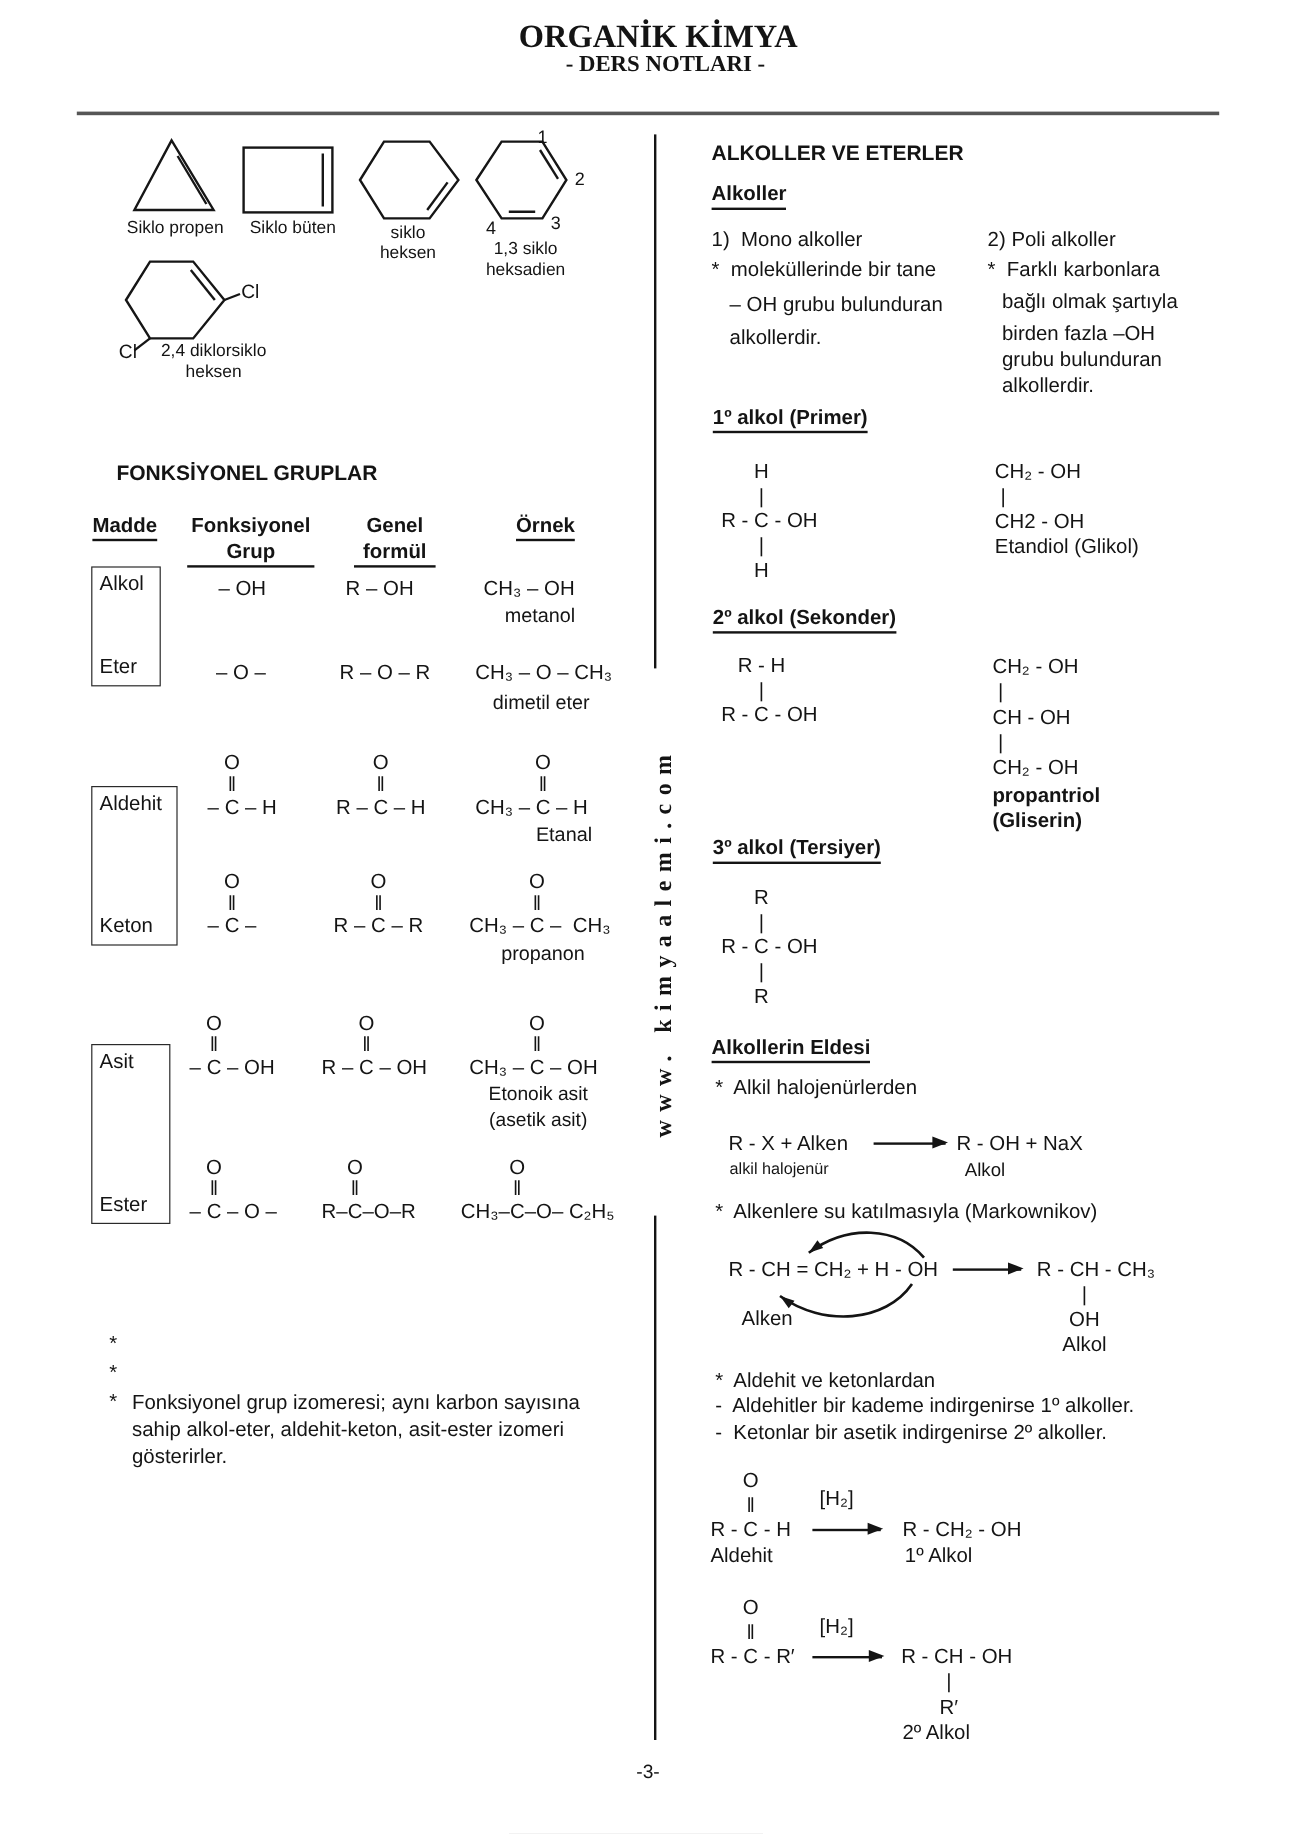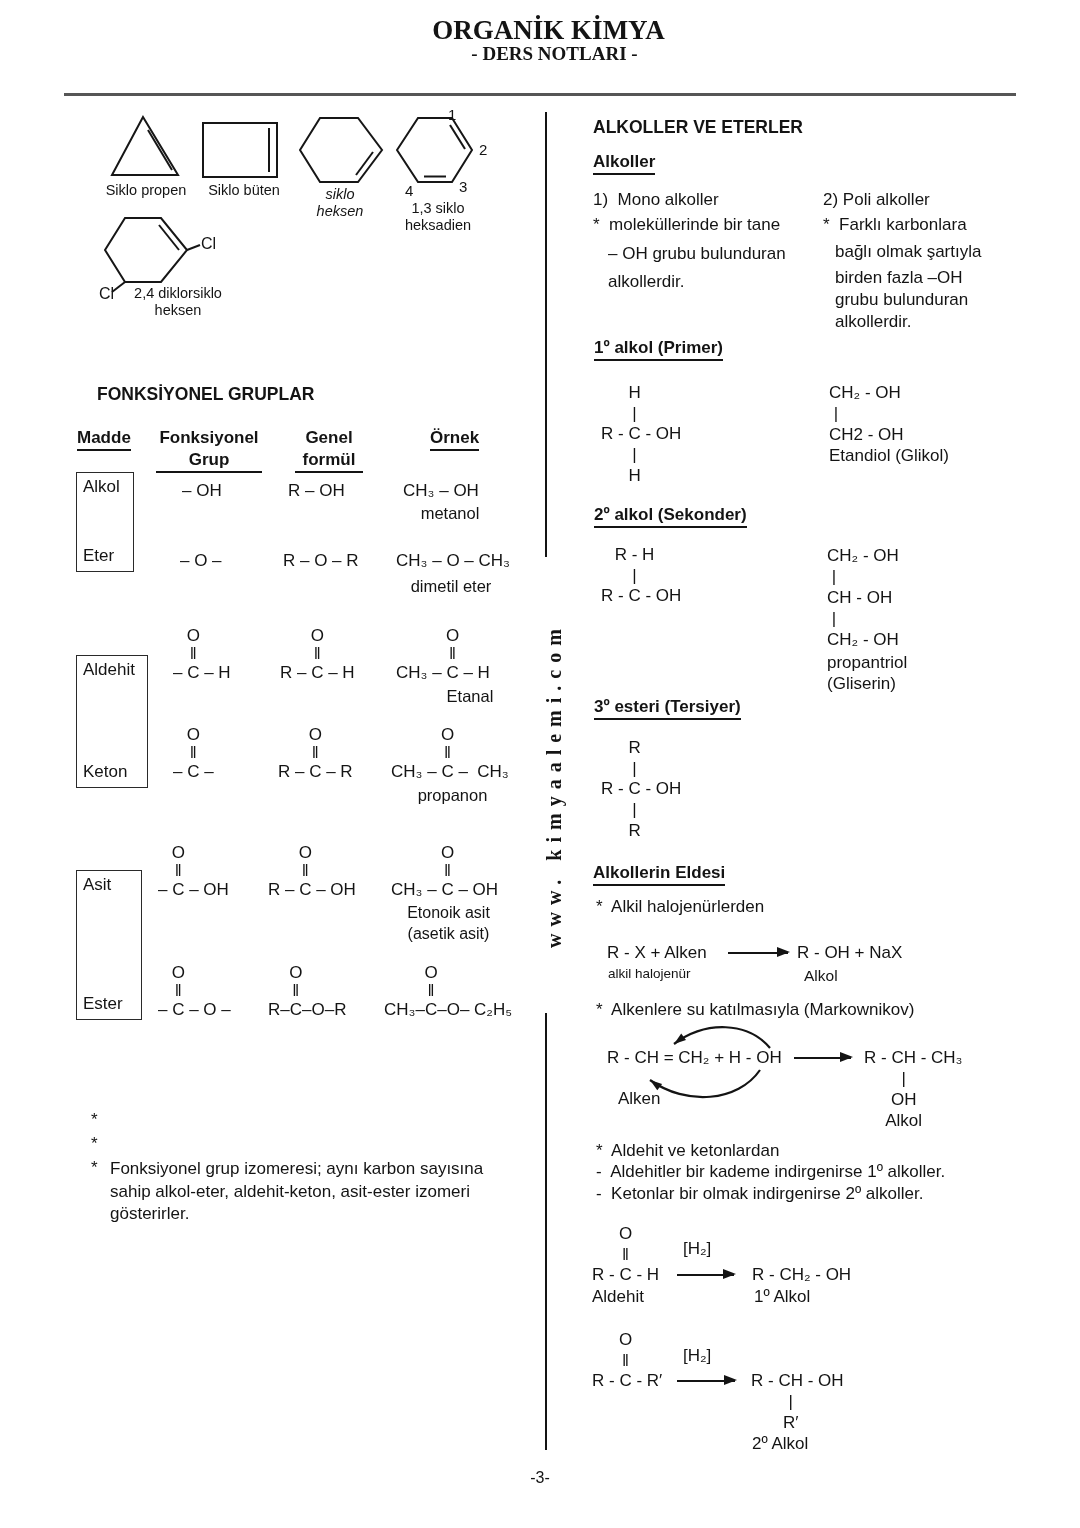--- a/index.html
+++ b/index.html
@@ -60,21 +60,21 @@
   <svg class="ring" style="left:200px;top:120px;" width="82" height="60">
     <rect x="3" y="3" width="74" height="54"></rect>
       <line x1="69" y1="8" x2="69" y2="52"></line>
   </svg>
   <div class="t sm ctr" style="left:198px;top:182px;width:92px;">Siklo büten</div>
 
   <svg class="ring" style="left:296px;top:114px;" width="90" height="72">
     <polygon points="4,36 24,4 62,4 86,36 62,68 24,68"></polygon>
       <line x1="77" y1="38" x2="60" y2="61"></line>
   </svg>
-  <div class="t sm ctr" style="left:305px;top:186px;width:70px;font-style:italic;">siklo
+  <div class="t sm ctr" style="left:305px;top:186px;width:70px;">siklo
 heksen</div>
 
   <svg class="ring" style="left:394px;top:110px;" width="86" height="76">
     <polygon points="3,40 24,8 58,8 78,40 58,72 24,72"></polygon>
     <line x1="56" y1="15" x2="71" y2="39"></line>
       <line x1="30" y1="66.5" x2="52" y2="66.5"></line>
   </svg>
   <div class="t" style="left:448px;top:105px;font-size:15px;">1</div>
   <div class="t" style="left:479px;top:140px;font-size:15px;">2</div>
   <div class="t" style="left:459px;top:177px;font-size:15px;">3</div>
@@ -189,24 +189,24 @@
   <div class="t" style="left:829px;top:446px;">Etandiol (Glikol)</div>
 
   <div class="t b u" style="left:594px;top:505px;">2º alkol (Sekonder)</div>
   <div class="t" style="left:601px;top:586px;"><span>R - </span><span class="cb tall"><span class="cbt">R - H
 |</span><span>C</span></span><span> - OH</span></div>
   <div class="t mls" style="left:827px;top:545px;">CH₂ - OH
  |
 CH - OH
  |
 CH₂ - OH</div>
-  <div class="t mls" style="left:827px;top:652px;">propantriol
+  <div class="t mls" style="left:827px;top:652px;font-weight:bold;">propantriol
 (Gliserin)</div>
 
-  <div class="t b u" style="left:594px;top:697px;">3º esteri (Tersiyer)</div>
+  <div class="t b u" style="left:594px;top:697px;">3º alkol (Tersiyer)</div>
   <div class="t" style="left:601px;top:779px;"><span>R - </span><span class="cb tall"><span class="cbt">R
 |</span><span>C</span><span class="cbb">|
 R</span></span><span> - OH</span></div>
 
   <div class="t b u" style="left:593px;top:863px;">Alkollerin Eldesi</div>
 
   <div class="t" style="left:596px;top:897px;">*  Alkil halojenürlerden</div>
   <div class="t" style="left:607px;top:943px;">R - X + Alken</div>
   <div class="arrow" style="left:728px;top:952px;width:60px;">
       <i></i>
@@ -226,21 +226,21 @@
   <div class="t" style="left:618px;top:1089px;">Alken</div>
   <svg class="curves" style="left:610px;top:1014px;" width="200" height="104">
     <path d="M 160 34 C 138 8, 96 6, 64 30" stroke="#141414" stroke-width="2.2" fill="none"></path>
     <polygon points="64,30 76,26 71.2,19.6" fill="#141414"></polygon>
     <path d="M 150 56 C 128 88, 76 92, 40 66" stroke="#141414" stroke-width="2.2" fill="none"></path>
     <polygon points="40,66 52.1,69.9 47.3,76.3" fill="#141414"></polygon>
   </svg>
 
   <div class="t" style="left:596px;top:1141px;">*  Aldehit ve ketonlardan</div>
   <div class="t" style="left:596px;top:1162px;">-  Aldehitler bir kademe indirgenirse 1º alkoller.</div>
-  <div class="t" style="left:596px;top:1184px;">-  Ketonlar bir olmak indirgenirse 2º alkoller.</div>
+  <div class="t" style="left:596px;top:1184px;">-  Ketonlar bir asetik indirgenirse 2º alkoller.</div>
 
   <div class="t" style="left:592px;top:1265px;"><span>R - </span><span class="cb tall"><span class="cbt">O
 ‖</span><span>C</span></span><span> - H</span></div>
   <div class="t" style="left:683px;top:1239px;">[H₂]</div>
   <div class="arrow" style="left:677px;top:1274px;width:57px;">
       <i></i>
     </div>
   <div class="t" style="left:752px;top:1265px;">R - CH₂ - OH</div>
   <div class="t" style="left:592px;top:1287px;">Aldehit</div>
   <div class="t" style="left:754px;top:1287px;">1º Alkol</div>

